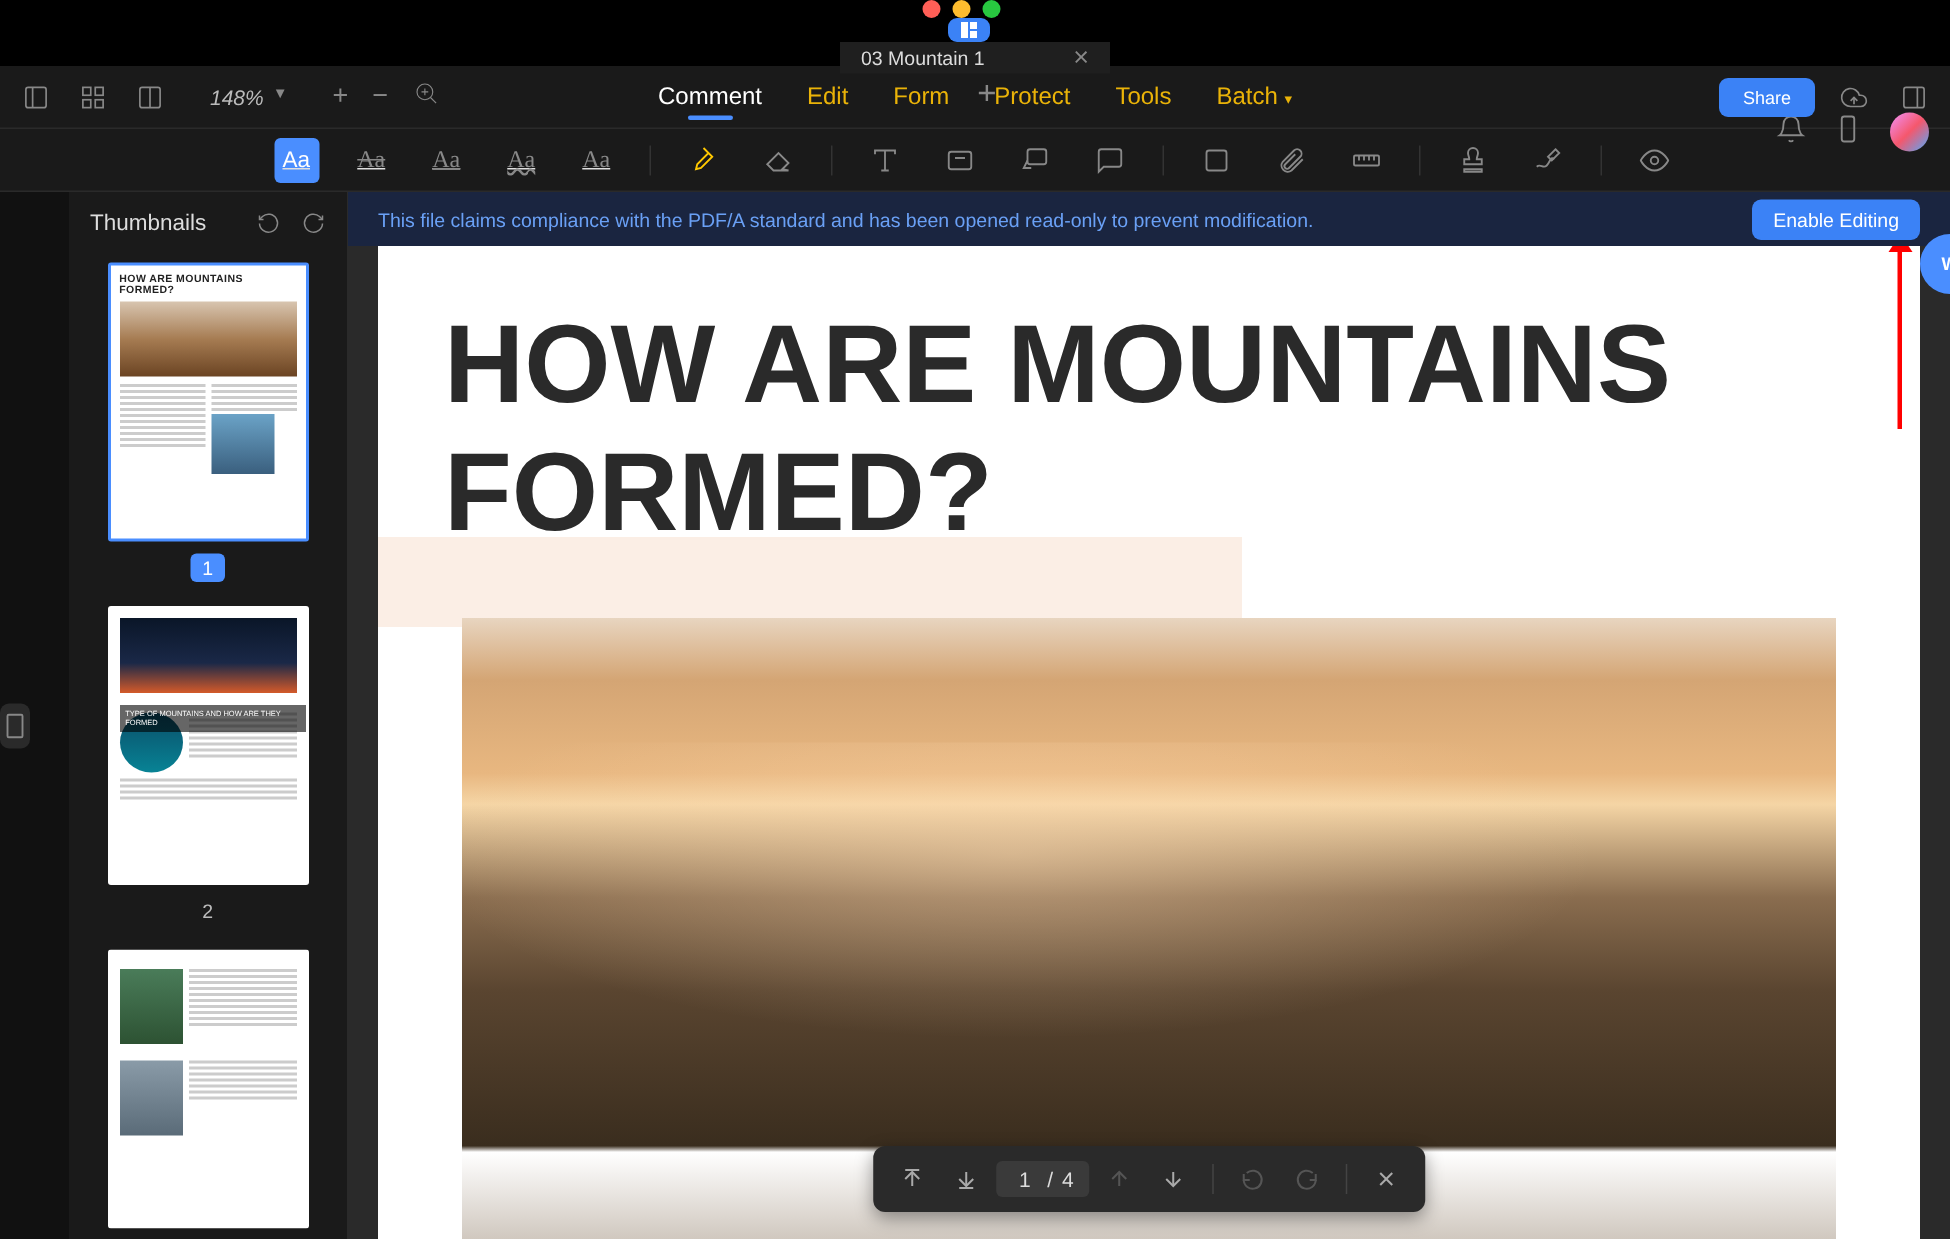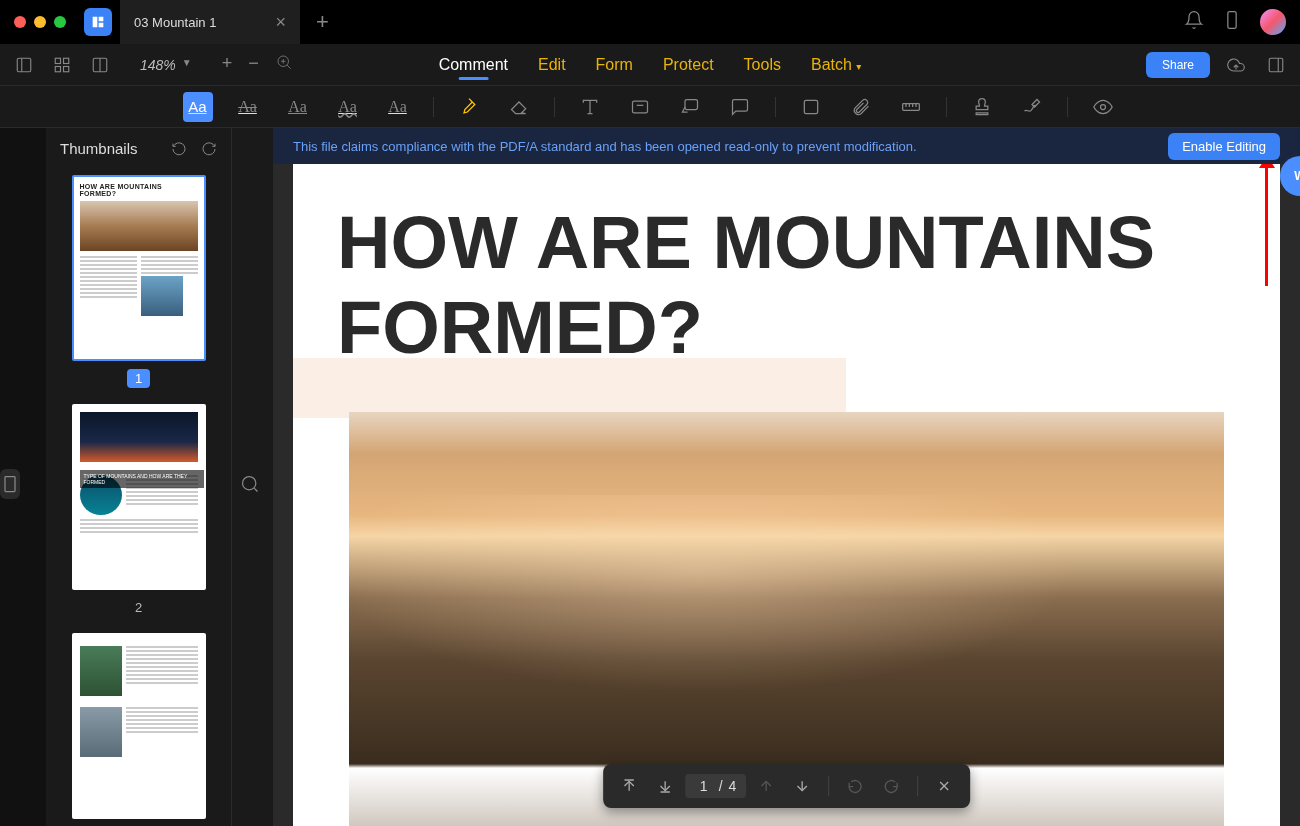--- a/index.html
+++ b/index.html
@@ -1,17 +1,17 @@
 <!DOCTYPE html>
 <html><head>
 <meta charset="utf-8">
 <style>
 * { margin: 0; padding: 0; box-sizing: border-box; }
 body { font-family: -apple-system, BlinkMacSystemFont, 'Segoe UI', sans-serif; background: #1a1a1a; width: 1300px; height: 826px; overflow: hidden; color: #e0e0e0; }
-.titlebar { height: 44px; background: #000; display: flex; align-items: center; padding: 0 14px; }
+.titlebar { height: 44px; background: #000; display: flex; align-items: center; padding: 0 14px; flex-direction: column; }
 .traffic-lights { display: flex; gap: 8px; margin-right: 18px; }
 .traffic-lights span { width: 12px; height: 12px; border-radius: 50%; display: block; }
 .app-logo { width: 28px; height: 28px; background: #3b82f6; border-radius: 6px; display: flex; align-items: center; justify-content: center; margin-right: 8px; }
 .app-logo svg { width: 16px; height: 16px; fill: #fff; }
 .tab { background: #1f1f1f; padding: 0 14px; height: 44px; display: flex; align-items: center; gap: 12px; font-size: 13px; color: #ddd; min-width: 180px; }
 .tab-close { color: #888; font-size: 18px; cursor: pointer; margin-left: auto; }
 .new-tab { color: #888; font-size: 22px; margin-left: 16px; cursor: pointer; font-weight: 300; }
 .titlebar-right { margin-left: auto; display: flex; gap: 18px; align-items: center; }
 .titlebar-right svg { width: 20px; height: 20px; stroke: #888; fill: none; stroke-width: 1.5; }
 .avatar { width: 26px; height: 26px; border-radius: 50%; background: linear-gradient(135deg, #f093fb 0%, #f5576c 50%, #4facfe 100%); }
@@ -55,21 +55,21 @@
 .thumb-img { background: linear-gradient(180deg, #d8c5b0 0%, #a67c52 50%, #6b4423 100%); width: 100%; height: 50px; margin-top: 4px; }
 .thumb-night { background: linear-gradient(180deg, #0a1628 0%, #1a2847 60%, #d45a2a 100%); width: 100%; height: 50px; }
 .thumb-txtrow { display: flex; gap: 4px; margin-top: 5px; }
 .thumb-txtcol { flex: 1; }
 .thumb-line { height: 2px; background: #ccc; margin-bottom: 2px; }
 .thumb-smallimg { width: 42px; height: 40px; background: linear-gradient(180deg, #6ba3c7 0%, #3a5f7e 100%); }
 .thumb-smallimg2 { width: 42px; height: 40px; background: linear-gradient(180deg, #0a4d68 0%, #088395 100%); border-radius: 50%; }
 .thumb-green { width: 42px; height: 50px; background: linear-gradient(180deg, #4a7c59 0%, #2d5233 100%); }
 .thumb-mtn { width: 42px; height: 50px; background: linear-gradient(180deg, #8a9ba8 0%, #5a6b78 100%); }
 .thumb-overlay-txt { position: absolute; background: rgba(0,0,0,0.6); color: #fff; font-size: 5px; padding: 3px 4px; bottom: 100px; left: 6px; }
-.doc-view { flex: 1; background: #2a2a2a; position: relative; overflow: hidden; margin-left: 41px; }
+.doc-view { flex: 1; background: #2a2a2a; position: relative; overflow: hidden; }
 .info-banner { background: #1a2540; height: 36px; display: flex; align-items: center; padding: 0 20px; font-size: 13px; color: #6aa0f5; }
 .enable-btn { margin-left: auto; background: #3b82f6; color: #fff; padding: 6px 14px; border-radius: 6px; font-size: 13px; cursor: pointer; border: none; }
 .page { background: #fff; margin: 0 20px; height: calc(100% - 36px); position: relative; overflow: hidden; }
 .page-title { font-size: 74px; font-weight: 900; color: #2a2a2a; letter-spacing: 0px; padding: 36px 44px 20px; font-family: 'Arial Black', sans-serif; }
 .page-beige { position: absolute; left: 0; top: 194px; width: 56%; height: 60px; background: #fbeee5; }
 .page-hero { position: absolute; left: 56px; top: 248px; right: 56px; bottom: 0; background: linear-gradient(180deg, #e8d5c0 0%, #d4a574 10%, #e8b780 25%, #f5d5a5 30%, #8a6d4f 45%, #5a4530 60%, #3a2d1e 85%, #fff 86%, #d0c8bf 100%); }
 .page-hero::before { content: ''; position: absolute; top: 20%; left: 0; right: 0; height: 60%; background: radial-gradient(ellipse at 40% 30%, rgba(255,220,180,0.4) 0%, transparent 50%); }
 .red-arrow { position: absolute; right: 12px; top: 2px; width: 3px; height: 120px; background: #ff0000; }
 .red-arrow::before { content: ''; position: absolute; top: -10px; left: -6px; border-left: 8px solid transparent; border-right: 8px solid transparent; border-bottom: 12px solid #ff0000; }
 .float-w { position: absolute; right: -20px; top: 28px; width: 40px; height: 40px; background: #4a8eff; border-radius: 50%; display: flex; align-items: center; justify-content: center; color: #fff; font-weight: bold; font-size: 12px; z-index: 10; }

